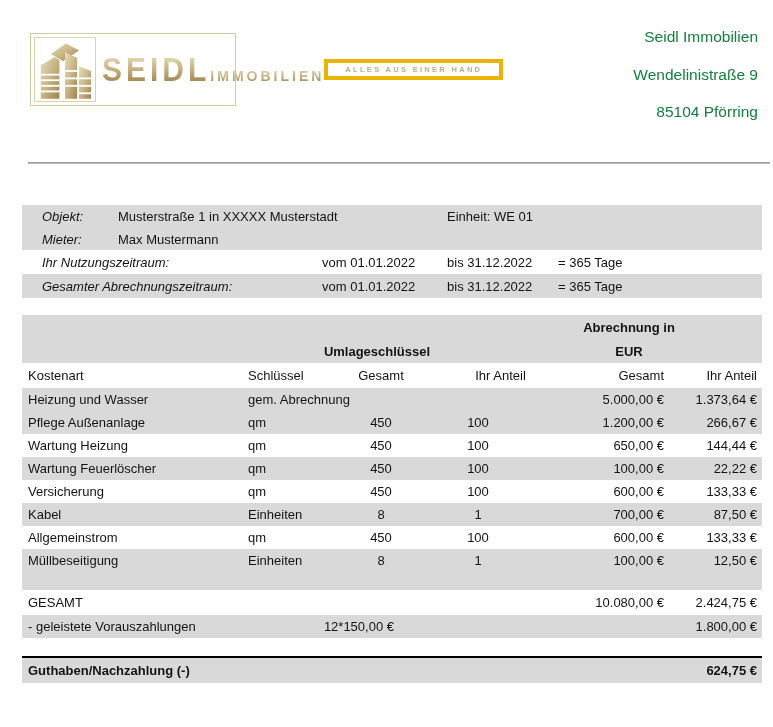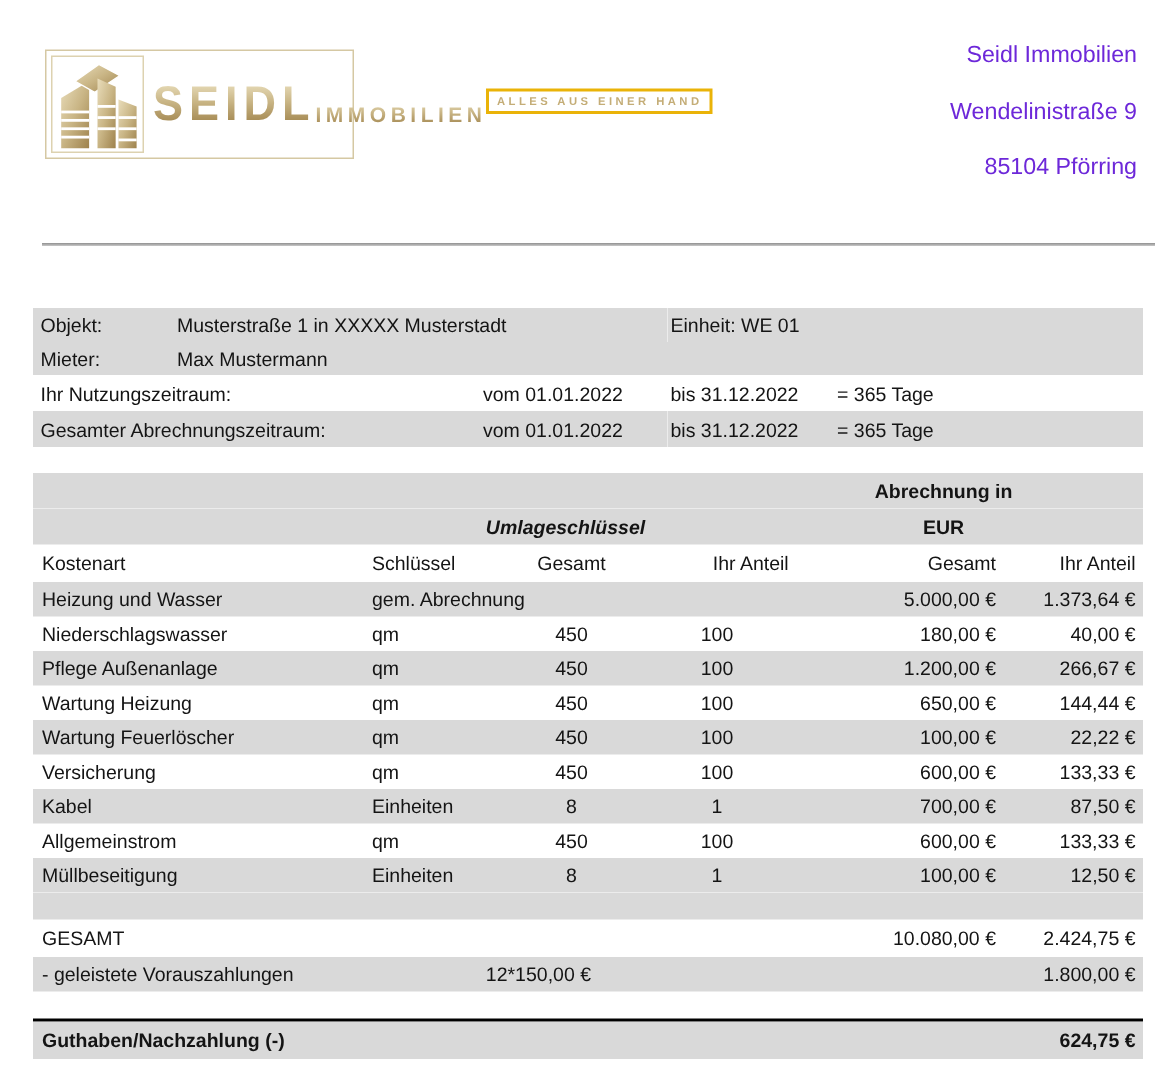--- a/index.html
+++ b/index.html
@@ -18,44 +18,44 @@
     background:#fff;display:flex;align-items:center;justify-content:center;flex:none;
   }
   .logo-text{margin-left:6px;display:flex;align-items:flex-start;}
   .gold-text{
     background:linear-gradient(180deg,#e6dab6 0%,#c8b484 45%,#a1854e 100%);
     -webkit-background-clip:text;background-clip:text;color:transparent;
   }
   .logo-title{font-size:30px;font-weight:bold;line-height:25px;letter-spacing:4px;transform:scaleY(1.08);transform-origin:left top;}
   .logo-subtitle{font-size:14px;font-weight:bold;letter-spacing:3px;line-height:16px;margin-top:12px;}
   .logo-tagline{
-    margin-top:3px;border:2px solid #eab308;color:#c4ad77;font-size:7.5px;
-    font-weight:bold;letter-spacing:2.3px;line-height:9px;padding:2px 5px;white-space:nowrap;
+    margin-top:3px;border:4px solid #eab308;color:#c4ad77;font-size:7.5px;
+    font-weight:bold;letter-spacing:2.3px;line-height:9px;padding:2px 17px;white-space:nowrap;
   }
   .address{
     position:absolute;top:18px;right:15px;text-align:right;
-    color:#6d28d9;font-size:15.5px;line-height:37.5px;
+    color:#15803d;font-size:15.5px;line-height:37.5px;
   }
   .rule{
     position:absolute;left:28px;top:162px;width:742px;height:2px;
     background:linear-gradient(180deg,#8f8f8f 0%,#c9c9c9 100%);
   }
   
   table{border-collapse:collapse;table-layout:fixed;}
   td{vertical-align:middle;padding:0;white-space:nowrap;overflow:hidden;font-size:13px;}
   .shaded{background:#d9d9d9;}
   .b{font-weight:bold;}
   .ctr{text-align:center;}
-  .pl5{padding-left:5px;} .pl4{padding-left:4px;} .pl2{padding-left:2px;} .pl6{padding-left:6px;}
+  .pl5{padding-left:20px;font-style:italic;} .pl4{padding-left:4px;} .pl2{padding-left:2px;} .pl6{padding-left:6px;}
   .info-table{position:absolute;left:22px;top:205px;width:740px;}
   .cost-table{position:absolute;left:22px;top:315px;width:740px;}
   .cost-table td.money-g{padding-right:8px;text-align:right;}
   .cost-table td.money-a{padding-right:5px;text-align:right;}
   .hdr-abrechnung{text-align:center;font-weight:bold;padding-right:32px;}
-  .hdr-umlage{text-align:center;font-weight:bold;padding-right:18px;font-style:italic;}
+  .hdr-umlage{text-align:center;font-weight:bold;padding-right:18px;}
   .hdr-anteil{text-align:center;padding-left:45px;}
   .voraus-betrag{text-align:right;padding-right:34px;}
   .result td{border-top:2px solid #000;}
 </style>
 </head>
 <body>
 
 <div class="page">
 
   <div class="logo">
@@ -161,28 +161,20 @@
       <td class="money-a">Ihr Anteil</td>
     </tr>
 
     <tr style="height:23px" class="shaded">
       <td class="pl6">Heizung und Wasser</td>
       <td colspan="2" class="pl4">gem. Abrechnung</td>
       <td class="ctr"></td>
       <td class="money-g">5.000,00 €</td>
       <td class="money-a">1.373,64 €</td>
     </tr>
-    <tr style="height:23px">
-      <td class="pl6">Niederschlagswasser</td>
-      <td class="pl4">qm</td>
-      <td class="ctr">450</td>
-      <td class="ctr">100</td>
-      <td class="money-g">180,00 €</td>
-      <td class="money-a">40,00 €</td>
-    </tr>
     <tr style="height:23px" class="shaded">
       <td class="pl6">Pflege Außenanlage</td>
       <td class="pl4">qm</td>
       <td class="ctr">450</td>
       <td class="ctr">100</td>
       <td class="money-g">1.200,00 €</td>
       <td class="money-a">266,67 €</td>
     </tr>
     <tr style="height:23px">
       <td class="pl6">Wartung Heizung</td>

